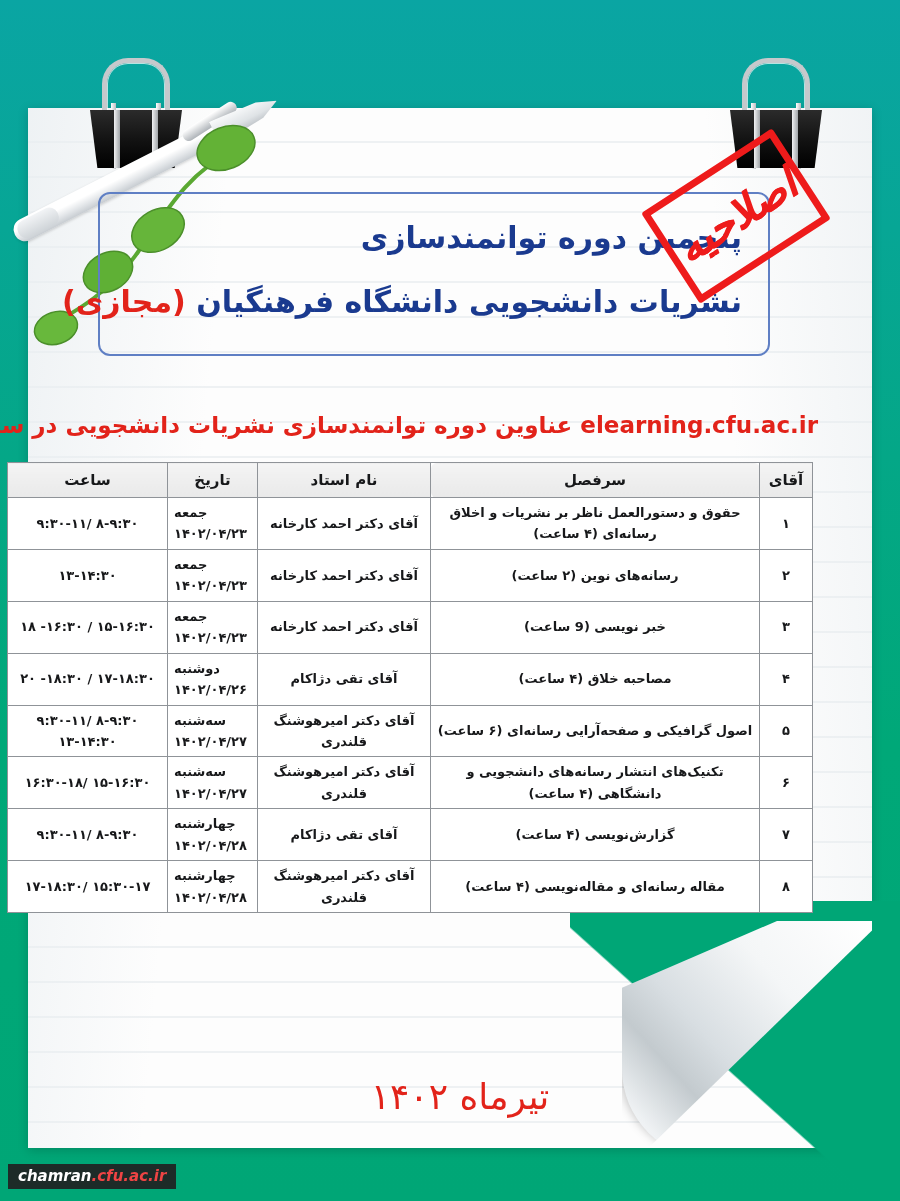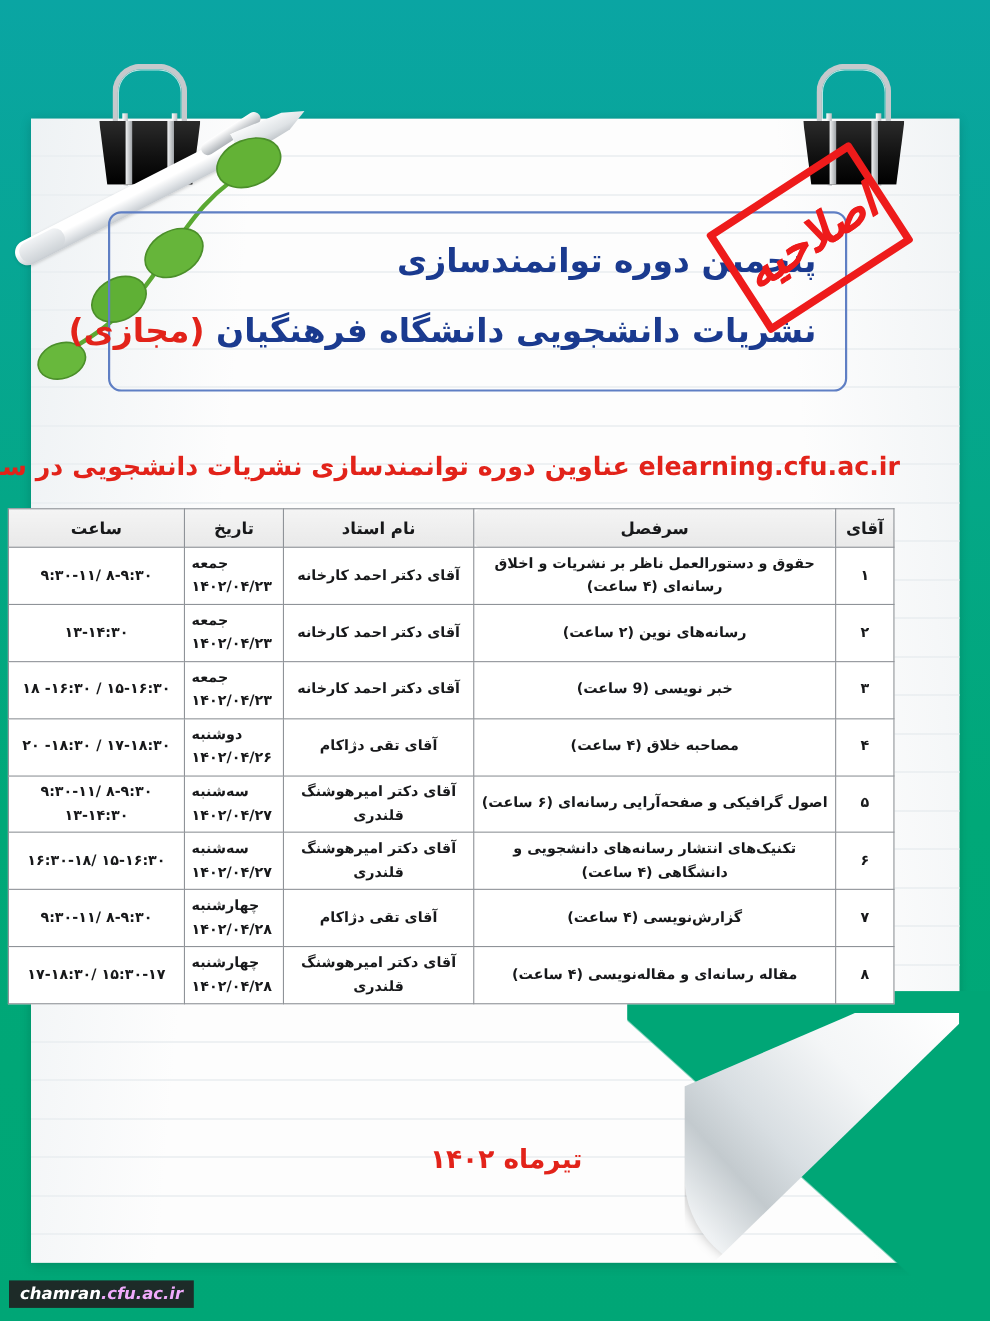--- a/index.html
+++ b/index.html
@@ -275,26 +275,26 @@
   .col-inst { width: 160px; text-align: center; font-weight: bold; }
   .col-date { width: 77px;  text-align: left; font-weight: bold; }
   .col-time { width: 147px; text-align: center; font-weight: bold; margin-left: 14px; }
   table.schedule tbody tr { height: 48px; }
   .cell-multi span { display: block; }
 
   
   .footer-date {
     position: absolute;
     left: 330px;
-    top: 1040px;
+    top: 1076px;
     width: 260px;
     text-align: center;
     color: #e2231a;
-    font-size: 24px;
-    font-weight: bold;
+    font-size: 36px;
+    font-weight: normal;
     direction: rtl;
   }
   .logo-block {
     position: absolute;
     left: 78px;
     top: 948px;
     width: 150px;
     text-align: center;
     direction: rtl;
   }
@@ -318,21 +318,21 @@
     bottom: 12px;
     background: #1d2b28;
     padding: 3px 10px 4px 10px;
     font-size: 15px;
     font-weight: bold;
     font-style: italic;
     direction: ltr;
     white-space: nowrap;
   }
   .wm-a { color: #ffffff; }
-  .wm-b { color: #f0abfc; }
+  .wm-b { color: #ef4444; }
 </style>
 </head>
 <body>
 
 <div id="poster">
 
   <div class="sheet">
     <div class="sheet-lines"></div>
     <div class="sheet-shade"></div>
   </div>

